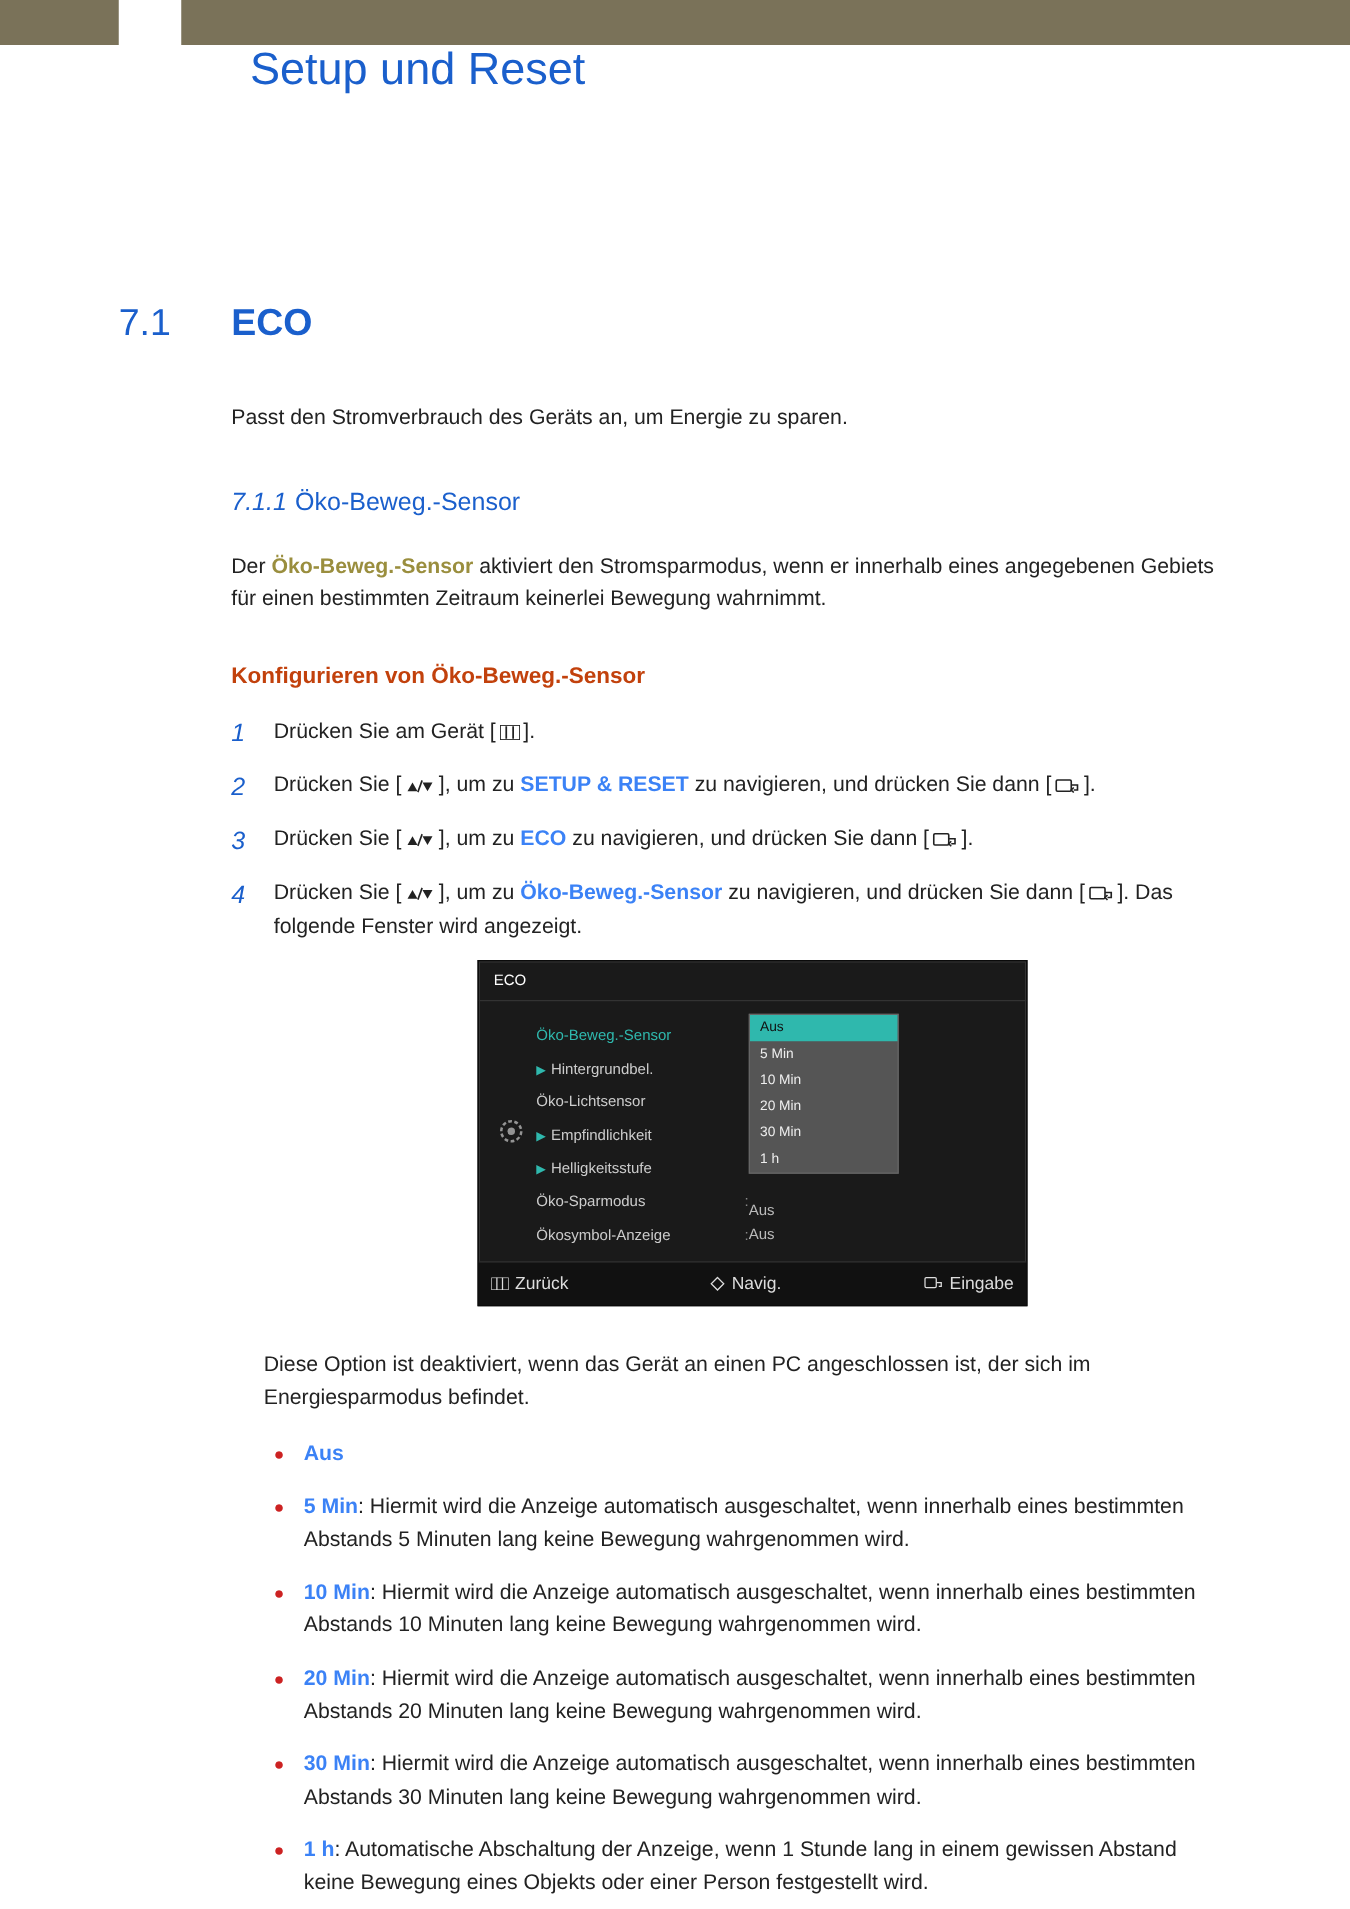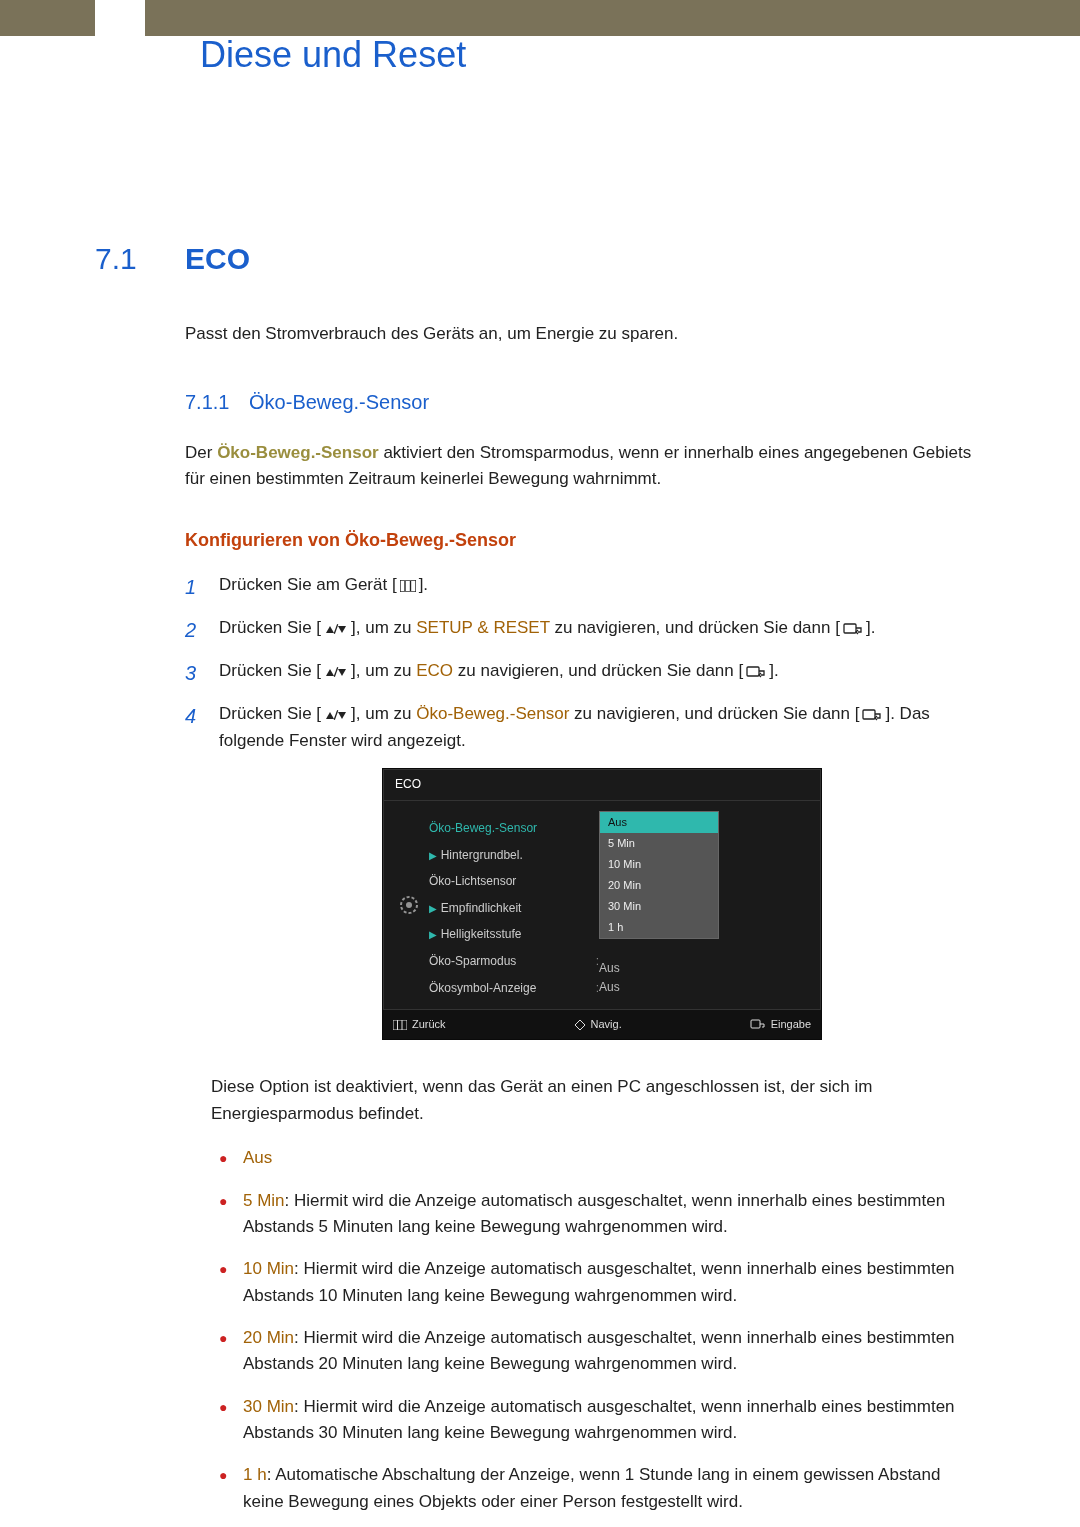--- a/index.html
+++ b/index.html
@@ -44,41 +44,41 @@
     width: 90px;
   }
   .sec71-title {
     color: #1a5fcc; font-size: 30px; font-weight: 700;
   }
   .intro-text { margin-left: 90px; margin-bottom: 40px; }
   .h711 {
     margin-left: 90px; color: #1a5fcc; font-size: 20px;
     font-weight: 400; margin-bottom: 22px;
   }
-  .h711 .num { margin-right: 14px; }
+  .h711 .num { margin-right: 1px; font-style: italic; }
   .para { margin-left: 90px; margin-bottom: 34px; }
   .bold-olive { color: #9a8e3e; font-weight: 700; }
   .h-konf {
     margin-left: 90px; color: #c2410c; font-size: 18px;
     font-weight: 700; margin-bottom: 18px;
   }
   .steps { margin-left: 90px; }
   .step-row { display: flex; margin-bottom: 12px; }
   .step-num {
     font-style: italic; color: #1a5fcc; font-size: 20px;
     width: 34px; flex-shrink: 0;
   }
   .step-body { flex: 1; }
   .inline-icon {
     display: inline-block;
     vertical-align: middle;
     padding: 0 3px;
   }
   .inline-icon svg { vertical-align: middle; }
-  .bold-orange { color: #a16207; font-weight: 400; }
+  .bold-orange { color: #3b82f6; font-weight: 700; }
   
   .osd-wrap {
     margin: 14px auto 22px auto;
     width: 440px;
     background: #1a1a1a;
     color: #ddd;
     font-size: 12px;
     border: 1px solid #0a0a0a;
     box-shadow: 0 0 0 1px #333 inset;
   }
@@ -123,21 +123,21 @@
   .osd-opts .hl {
     background: #2fb8ad;
     color: #111;
   }
   .osd-value { color:#bbb; }
   .osd-footer {
     display:flex;
     border-top: 1px solid #333;
     background: #111;
     padding: 6px 10px;
-    font-size: 11px;
+    font-size: 14px;
     color: #ddd;
     justify-content: space-between;
   }
   .osd-footer span { display:inline-flex; align-items:center; gap:5px; }
   .note-block {
     margin-left: 116px;
     margin-bottom: 18px;
   }
   .bullets { margin-left: 124px; margin-bottom: 18px; }
   .bullet-row { display:flex; margin-bottom: 16px; }
@@ -148,21 +148,21 @@
     line-height: 1.9;
   }
   .bullet-body { flex:1; }
 </style>
 </head>
 <body>
 
 <div class="header-bar">
   <div class="header-tab"></div>
 </div>
-<div class="chapter-title">Diese und Reset</div>
+<div class="chapter-title">Setup und Reset</div>
 
 <div class="content">
 
   <div class="sec71-row">
     <div class="sec71-num">7.1</div>
     <div class="sec71-title">ECO</div>
   </div>
 
   <div class="intro-text">Passt den Stromverbrauch des Geräts an, um Energie zu sparen.</div>
 

